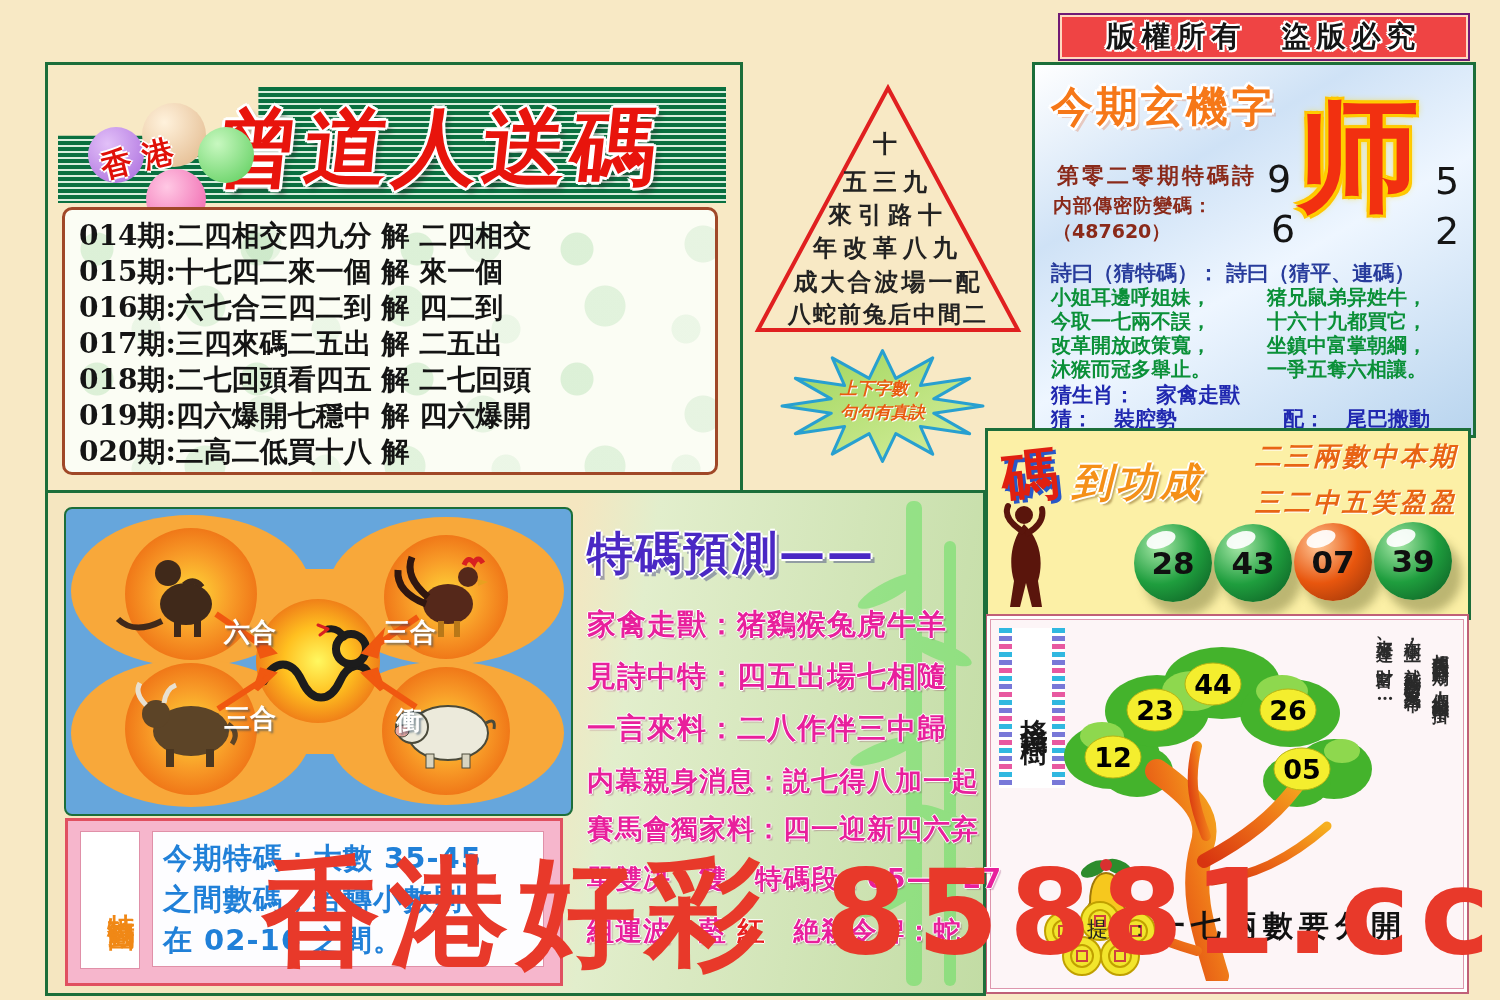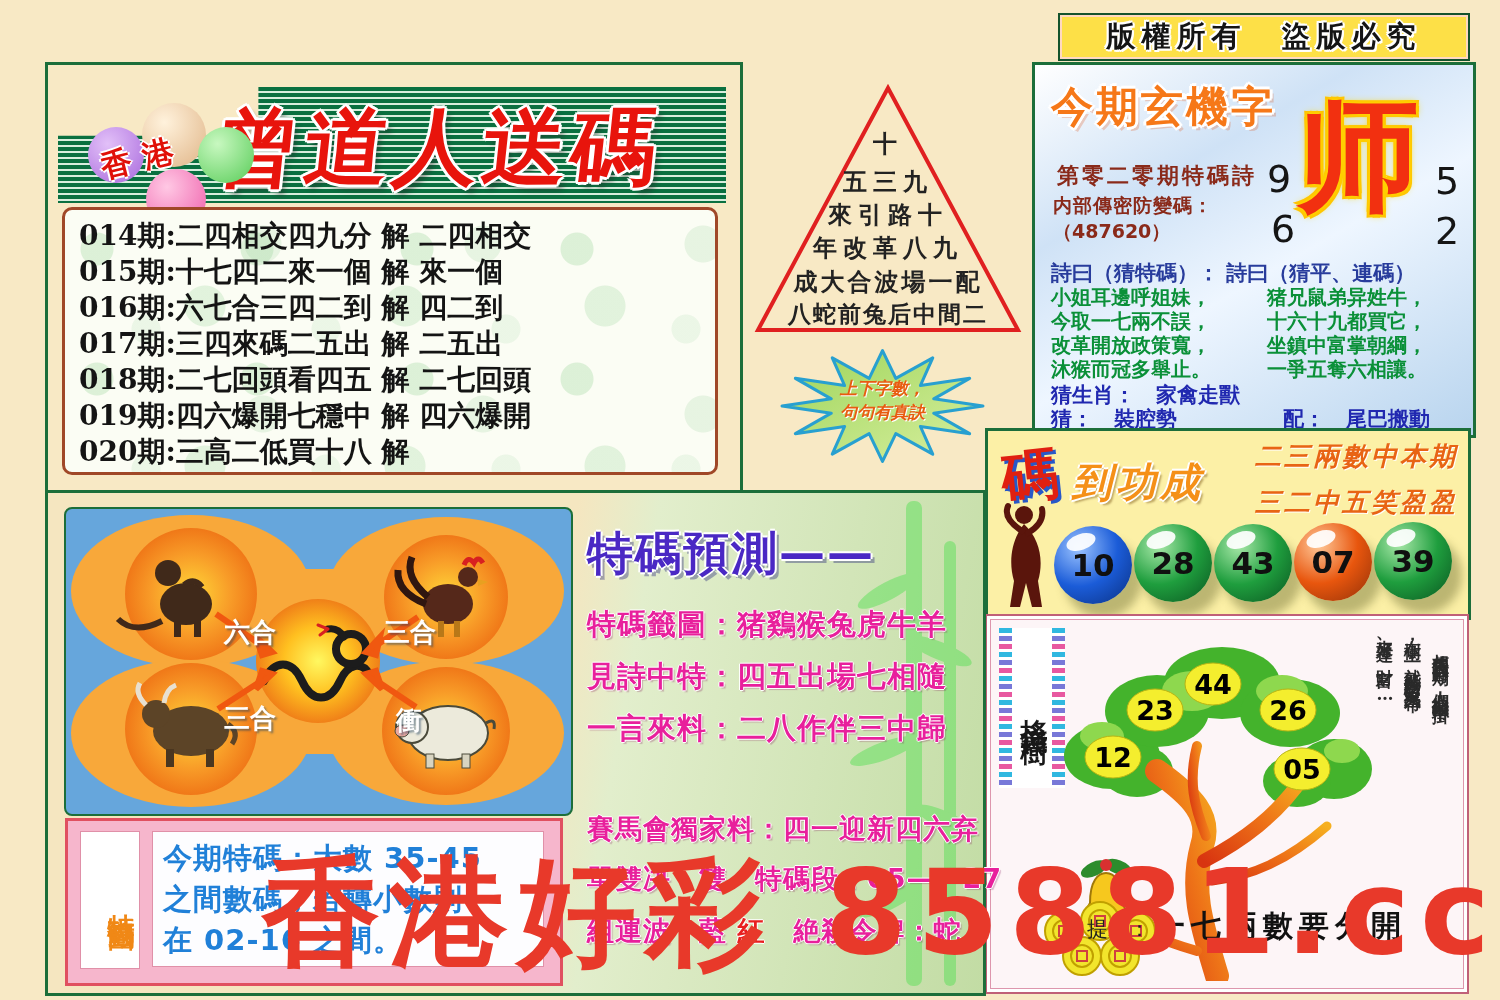--- a/index.html
+++ b/index.html
@@ -1,21 +1,21 @@
 <!DOCTYPE html>
 <html><head>
 <meta charset="utf-8">
 <style>
   html,body{margin:0;padding:0;}
   body{font-family:"DejaVu Sans",sans-serif;}
   #page{position:relative;width:1500px;height:1000px;background:#f8e9c5;overflow:hidden;}
   .abs{position:absolute;}
 
   
-  #copyright{left:1058px;top:13px;width:408px;height:44px;background:#fde047;border:2px solid #14532d;
+  #copyright{left:1058px;top:13px;width:408px;height:44px;background:#ef4444;border:2px solid #701a75;
     box-shadow:inset 0 0 0 2px #ffd9c0;display:flex;align-items:center;justify-content:center;}
   #copyright span{font-size:29px;font-weight:800;color:#141414;letter-spacing:6px;
     text-shadow:-2px 0 #fff,2px 0 #fff,0 -2px #fff,0 2px #fff,2px 2px #fff,-2px -2px #fff;}
 
   
   #mastbox{left:45px;top:62px;width:692px;height:425px;border:3px solid #1c6e3a;background:#f8e9c5;}
   #banner{position:absolute;left:10px;top:22px;width:668px;height:116px;
     background:repeating-linear-gradient(180deg,#0a7040 0 4px,#d8eedd 4px 6px);
     clip-path:polygon(0 42%,30% 42%,30% 0,100% 0,100% 100%,0 100%);}
   #masttitle{position:absolute;left:168px;top:26px;font-size:84px;font-weight:800;color:#e8140c;
@@ -205,23 +205,20 @@
     <div id="cchar">碼</div>
     <div id="crest">到功成</div>
     <div class="cslogan" style="top:8px;">二三兩數中本期</div>
     <div class="cslogan" style="top:54px;">三二中五笑盈盈</div>
     <svg class="abs" style="left:6px;top:70px;" width="58" height="110" viewBox="0 0 58 110">
       <circle cx="30" cy="14" r="9" fill="#5a150c"></circle>
       <path d="M30,23 C18,38 14,60 20,80 L16,106 h10 l6,-24 6,24 h10 L44,80 C50,60 46,38 30,23 Z" fill="#5a150c"></path>
       <path d="M28,30 C16,22 10,14 14,5" stroke="#5a150c" stroke-width="6" fill="none" stroke-linecap="round"></path>
       <path d="M34,32 C44,26 50,18 48,8" stroke="#5a150c" stroke-width="6" fill="none" stroke-linecap="round"></path>
     </svg>
-    <div class="ball" style="left:66px;top:95px;background:radial-gradient(circle at 32% 28%,#9cc4ff 0%,#1b5cd8 50%,#0a2f80 100%);">
-        <span>10</span>
-      </div>
     <div class="ball" style="left:146px;top:93px;background:radial-gradient(circle at 32% 28%,#a8e8a8 0%,#1f9e3e 50%,#0a5420 100%);">
         <span>28</span>
       </div>
     <div class="ball" style="left:226px;top:93px;background:radial-gradient(circle at 32% 28%,#a8e8a8 0%,#1f9e3e 50%,#0a5420 100%);">
         <span>43</span>
       </div>
     <div class="ball" style="left:306px;top:92px;background:radial-gradient(circle at 32% 28%,#ffc898 0%,#e8560e 50%,#903008 100%);align-items:center;">
         <span>07</span>
       </div>
     <div class="ball" style="left:386px;top:91px;background:radial-gradient(circle at 32% 28%,#a8e8a8 0%,#1f9e3e 50%,#0a5420 100%);">
@@ -411,25 +408,27 @@
         <ellipse cx="92" cy="150" rx="34" ry="9" transform="rotate(22 92 150)"></ellipse>
         <ellipse cx="36" cy="250" rx="36" ry="9" transform="rotate(-20 36 250)"></ellipse>
         <ellipse cx="98" cy="320" rx="34" ry="9" transform="rotate(25 98 320)"></ellipse>
         <ellipse cx="40" cy="400" rx="34" ry="9" transform="rotate(-25 40 400)"></ellipse>
       </g>
     </svg>
 
     <div id="forecast">
       <div id="ftitle">特碼預測——</div>
       <div class="frow" style="top:100px;">
-        <span class="lab">特碼籤圖：</span><span class="val">猪鷄猴兔虎牛羊</span></div>
+        <span class="lab">家禽走獸：</span><span class="val">猪鷄猴兔虎牛羊</span></div>
       <div class="frow" style="top:204px;">
         <span class="lab">一言來料：</span><span class="val">二八作伴三中歸</span></div>
       <div class="frow" style="top:152px;">
         <span class="lab">見詩中特：</span><span class="val">四五出場七相隨</span></div>
+      <div class="frow" style="top:258px;font-size:27px;">
+        <span class="lab">内幕親身消息：</span><span class="val">説七得八加一起</span></div>
       <div class="frow" style="top:306px;font-size:27px;">
         <span class="lab">賽馬會獨家料：</span><span class="val">四一迎新四六弃</span></div>
       <div class="frow" style="top:356px;font-size:27px;">
         <span class="lab">單雙决：</span><span class="val">雙　</span><span class="lab">特碼段：</span><span class="val">05——27</span></div>
       <div class="frow" style="top:408px;font-size:27px;">
         <span class="lab">組運波：</span><span class="val">藍 </span><span class="vred">紅</span><span class="lab">　絶殺令牌：</span><span class="val">蛇</span></div>
     </div>
 
     <div id="ticketbox">
       <div id="ticklabel">特碼籤圖</div>

